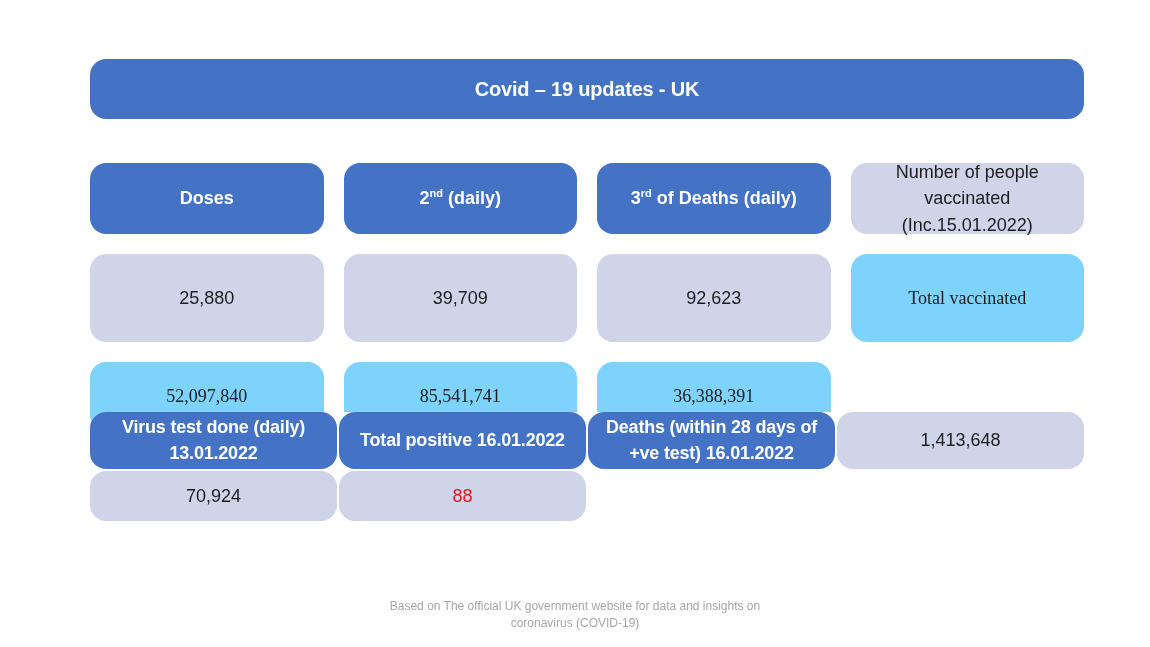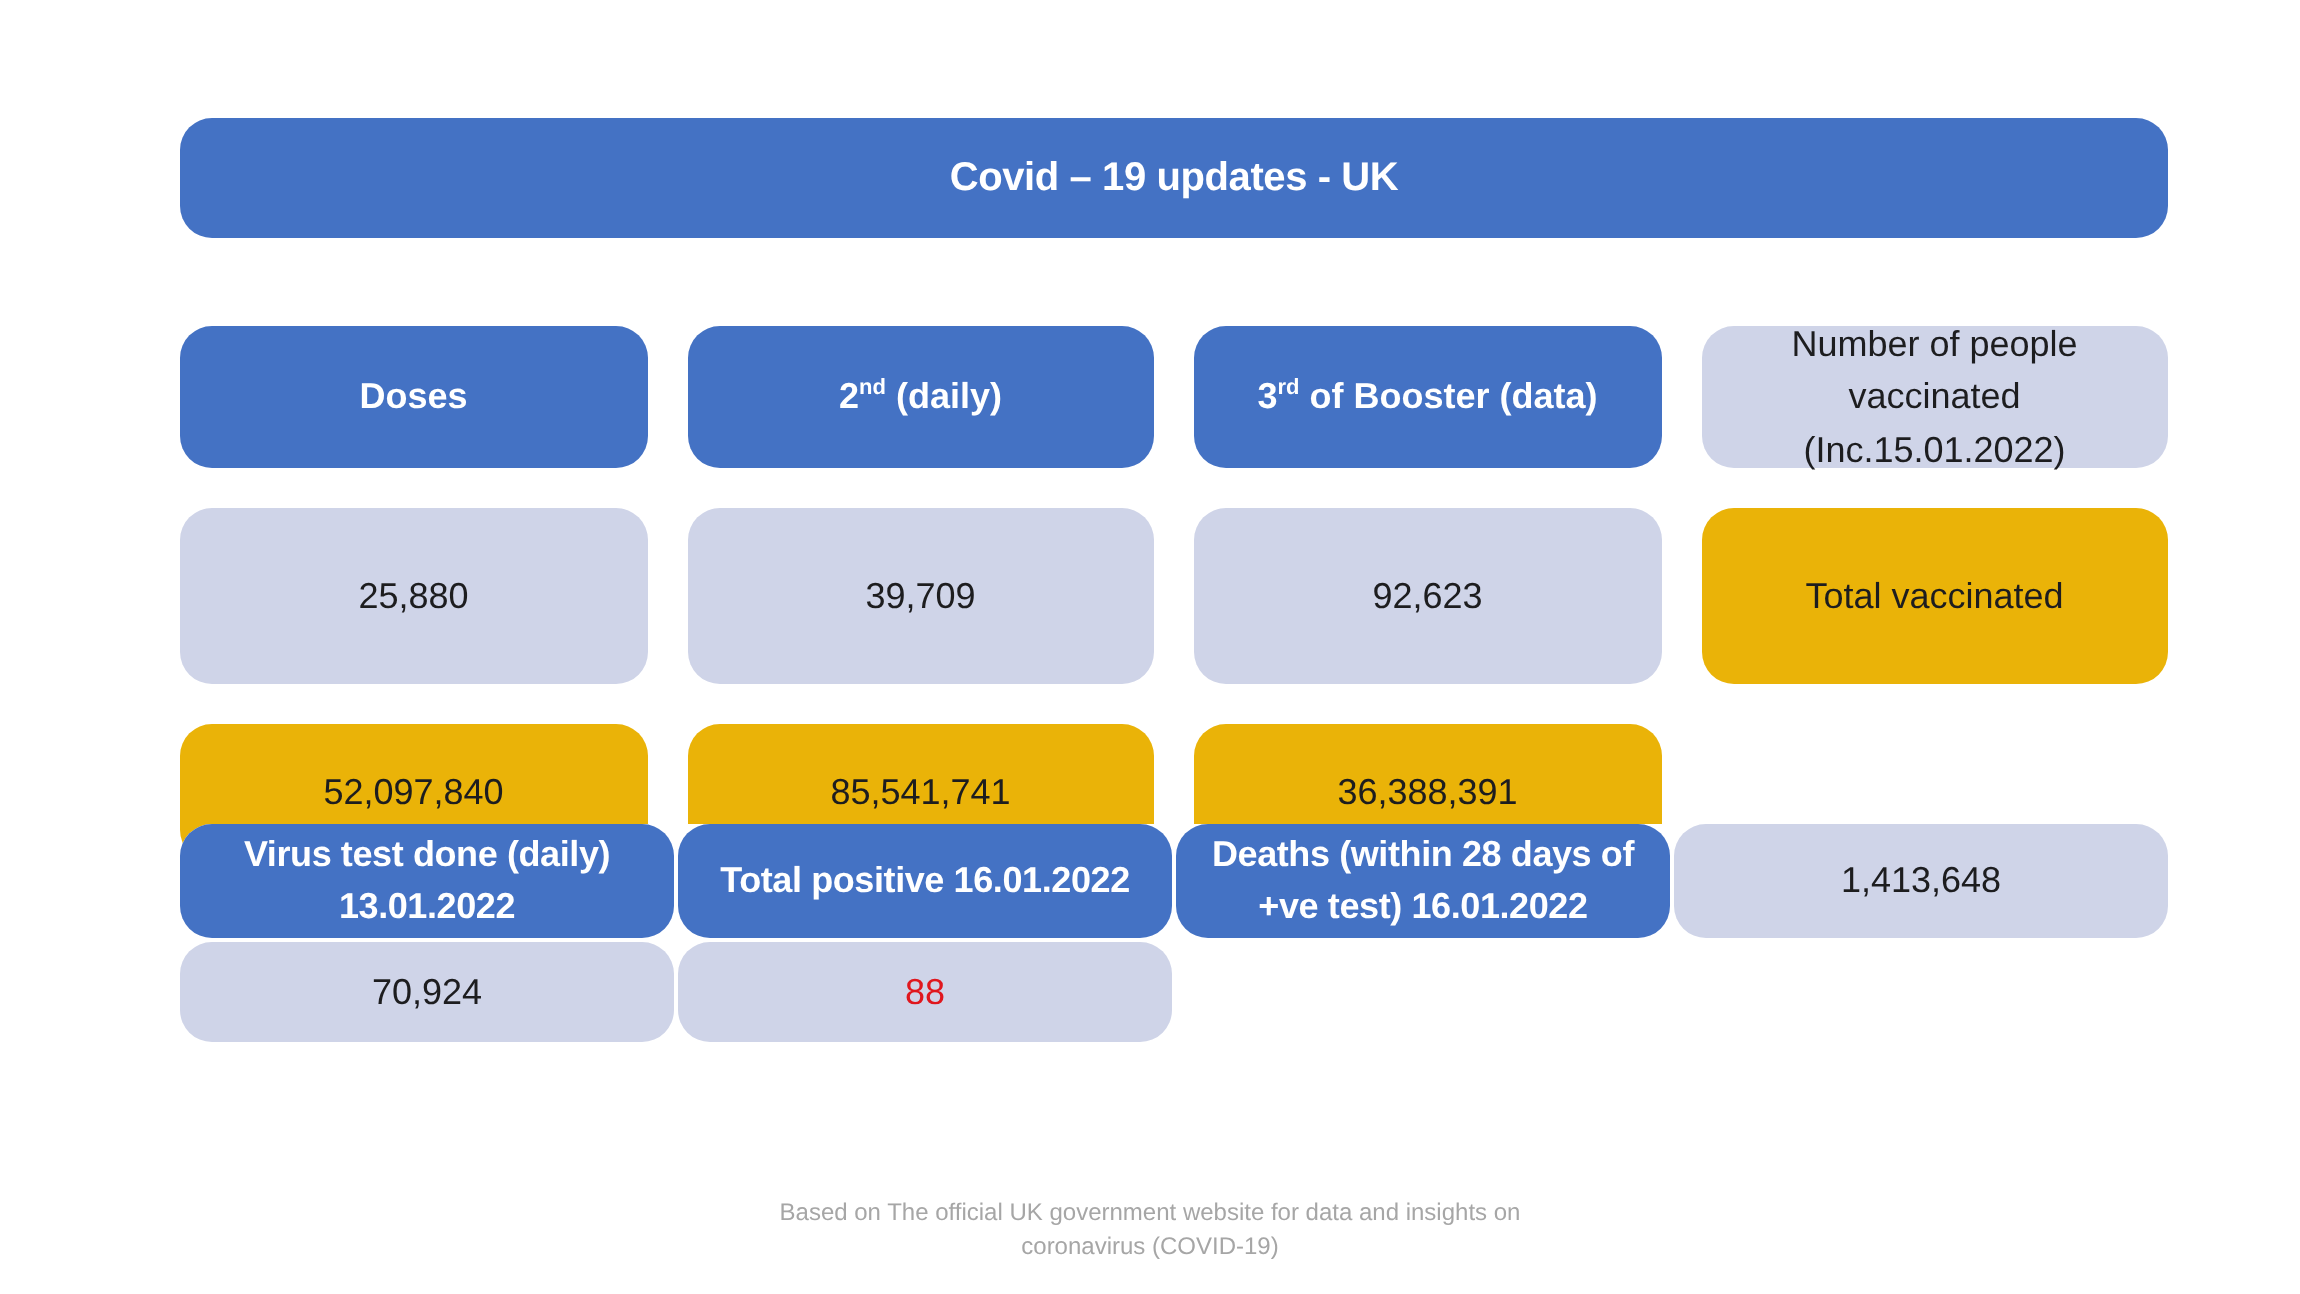--- a/index.html
+++ b/index.html
@@ -33,21 +33,21 @@
   .cell {
     display: flex; align-items: center; justify-content: center;
     text-align: center; padding: 2px 10px;
   }
   .th {
     background: #4472c4; color: #ffffff; font-weight: bold; font-size: 18px;
     line-height: 1.4;
   }
   .th sup { font-size: 11px; line-height: 0; }
   .row-a { background: #cfd4e8; }   
-  .row-b { background: #eab308; }   
+  .row-b { background: #7dd3fc; font-family: Liberation Serif, serif; }   
   .td { font-size: 18px; line-height: 1.45; color: #1d1d1f; }
   .sum-table .th { letter-spacing: -0.2px; }
   .deaths-value { color: #e0171e; font-weight: normal; }
 
   
   .footer {
     position: absolute; left: 0; top: 598px; width: 1150px;
     display: flex; justify-content: center;
   }
   .footer span {
@@ -66,21 +66,21 @@
 
   <div class="grid-table vax-table">
 
     <div class="cell th">
       <div><span>Doses</span><sup></sup><span></span></div>
     </div>
     <div class="cell th">
       <div><span>2</span><sup>nd</sup><span>  (daily)</span></div>
     </div>
     <div class="cell th">
-      <div><span>3</span><sup>rd</sup><span> of Booster (data)</span></div>
+      <div><span>3</span><sup>rd</sup><span> of Deaths (daily)</span></div>
     </div>
 
     <div class="cell td row-a">Number of people vaccinated (Inc.15.01.2022)</div>
     <div class="cell td row-a">25,880</div>
     <div class="cell td row-a">39,709</div>
     <div class="cell td row-a">92,623</div>
 
     <div class="cell td row-b">Total vaccinated</div>
     <div class="cell td row-b">52,097,840</div>
     <div class="cell td row-b">85,541,741</div>

